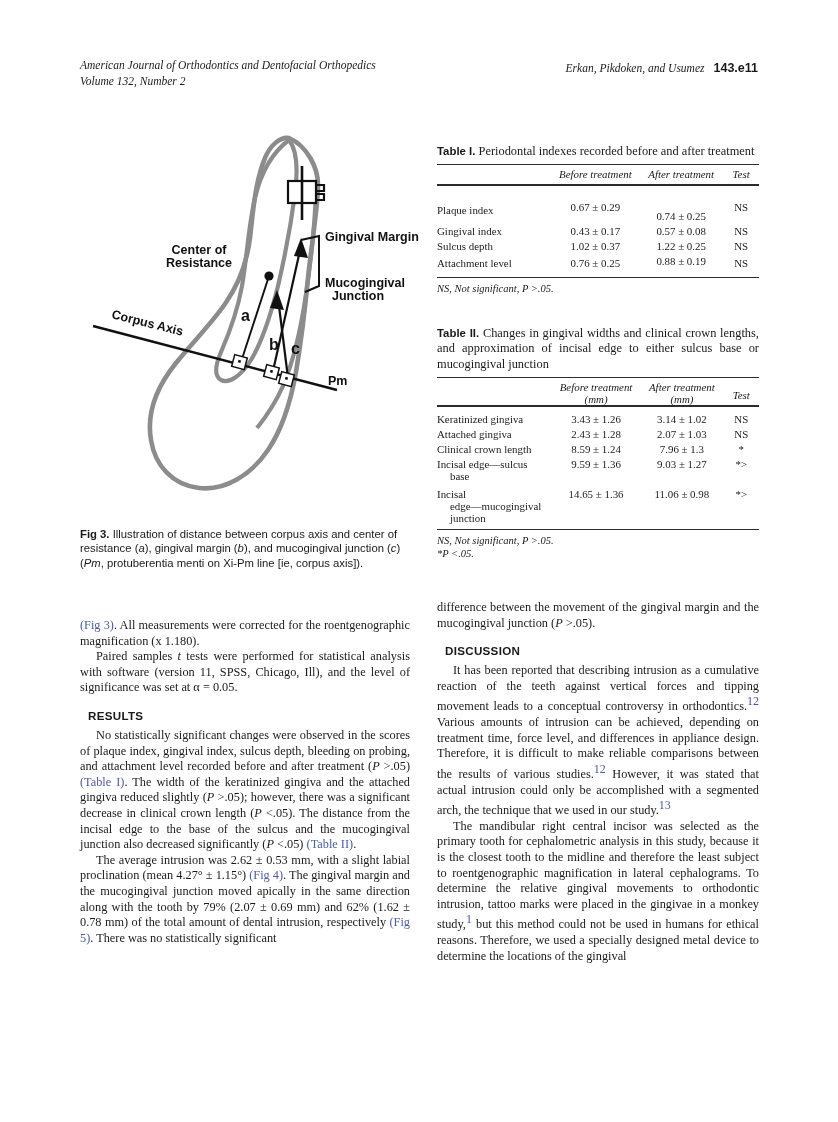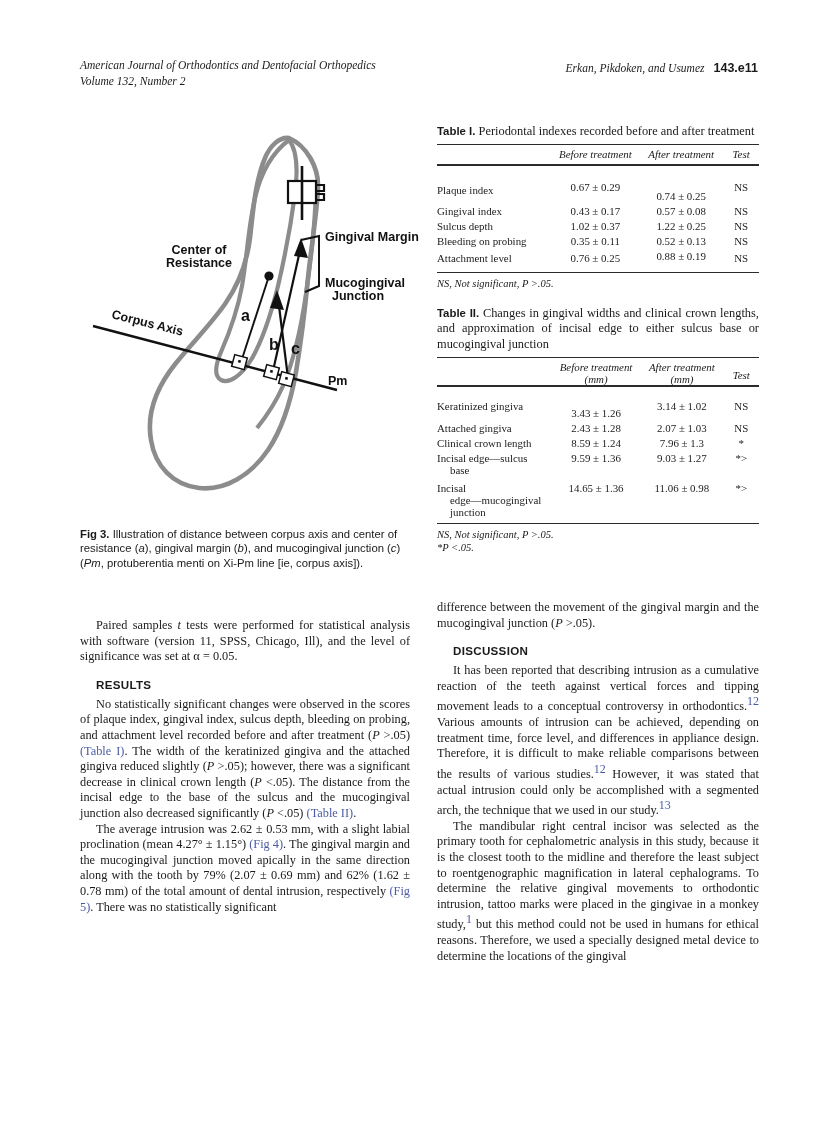--- a/index.html
+++ b/index.html
@@ -34,38 +34,38 @@
     margin:0; font-size:12.3px; line-height:15.6px;
     text-align: justify; text-indent: 16px;
     hyphens: none;
   }
   p.body.noind { text-indent: 0; }
   .lnk { color:#4a5ba3; }
   .it  { font-style: italic; }
   h3.sec {
     font-family:"Liberation Sans","DejaVu Sans",sans-serif;
     font-size:11.6px; font-weight:bold; letter-spacing:0.3px;
-    margin: 13px 0 6px 16px;
+    margin: 13px 0 6px 8px;
   }
   sup.ref { font-size:12px; vertical-align: super; color:#4a5ba3; }
 
   
   .figure-wrap { position:absolute; left:75px; top:128px; width:345px; height:390px; }
   .figcap {
     position:absolute; left:80px; top:527px; width:330px;
     font-family:"Liberation Sans","DejaVu Sans",sans-serif;
     font-size:11.3px; line-height:14.4px; text-align:left; color:#1a1a1a;
   }
   .figcap b { font-weight:bold;margin-top:17px; }
   .figcap i { font-style:italic; }
 
   
   .tbl { position:absolute; left:437px; width:322px; }
   .tbl .cap {
-    font-size:12.4px; line-height:15.4px; text-align:justify; margin-bottom:5px;
+    font-size:12.4px; line-height:15.4px; text-align:justify; margin-bottom:5px;margin-top:20px;
   }
   .tbl .cap .lbl {
     font-family:"Liberation Sans","DejaVu Sans",sans-serif;
     font-weight:bold; font-size:11.4px;
   }
   table.data { width:100%; border-collapse:collapse; font-size:10.9px; }
   table.data th {
     font-style:italic; font-weight:normal; text-align:center;
     padding:3px 2px 4px 2px; font-size:10.9px;margin-left:8px;
   }
@@ -157,20 +157,21 @@
       </g>
     </svg>
   </div>
 
   <div class="figcap">
     <b>Fig 3.</b><span> Illustration of distance between corpus axis and center of resistance (<i>a</i>), gingival margin (<i>b</i>), and mucogingival junction (<i>c</i>) (<i>Pm</i>, protuberentia menti on Xi-Pm line [ie, corpus axis]).</span>
   </div>
 
   <div class="col-left" style="top:618px;">
 
+    <p class="body noind"><span class="lnk">(Fig 3)</span><span>. All measurements were corrected for the roentgenographic magnification (x 1.180).</span></p>
 
     <p class="body"><span>Paired samples </span><span class="it">t</span><span> tests were performed for statistical analysis with software (version 11, SPSS, Chicago, Ill), and the level of significance was set at α = 0.05.</span></p>
 
     <h3 class="sec">RESULTS</h3>
 
     <p class="body"><span>No statistically significant changes were observed in the scores of plaque index, gingival index, sulcus depth, bleeding on probing, and attachment level recorded before and after treatment (</span><span class="it">P</span><span> &gt;.05) </span><span class="lnk">(Table I)</span><span>. The width of the keratinized gingiva and the attached gingiva reduced slightly (</span><span class="it">P</span><span> &gt;.05); however, there was a significant decrease in clinical crown length (</span><span class="it">P</span><span> &lt;.05). The distance from the incisal edge to the base of the sulcus and the mucogingival junction also decreased significantly (</span><span class="it">P</span><span> &lt;.05) </span><span class="lnk">(Table II)</span><span>.</span></p>
 
     <p class="body"><span>The average intrusion was 2.62 ± 0.53 mm, with a slight labial proclination (mean 4.27° ± 1.15°) </span><span class="lnk">(Fig 4)</span><span>. The gingival margin and the mucogingival junction moved apically in the same direction along with the tooth by 79% (2.07 ± 0.69 mm) and 62% (1.62 ± 0.78 mm) of the total amount of dental intrusion, respectively </span><span class="lnk">(Fig 5)</span><span>. There was no statistically significant</span></p>
   </div>
 
@@ -197,26 +198,20 @@
         <tr>
           <td class="lead">Gingival index</td>
           <td class="num">0.43 ± 0.17</td>
           <td class="num">0.57 ± 0.08</td>
           <td class="tst">NS</td>
         </tr>
         <tr>
           <td class="lead">Sulcus depth</td>
           <td class="num">1.02 ± 0.37</td>
           <td class="num">1.22 ± 0.25</td>
-          <td class="tst">NS</td>
-        </tr>
-        <tr>
-          <td class="lead">Bleeding on probing</td>
-          <td class="num">0.35 ± 0.11</td>
-          <td class="num">0.52 ± 0.13</td>
           <td class="tst">NS</td>
         </tr>
         <tr>
           <td class="lead" style="padding-bottom:5px">Attachment level</td>
           <td class="num" style="padding-bottom:5px">0.76 ± 0.25</td>
           <td class="num" style="padding-bottom:10px">0.88 ± 0.19</td>
           <td class="tst" style="padding-bottom:5px">NS</td>
         </tr>
       </tbody>
     </table>
@@ -241,21 +236,21 @@
           <th style="width:86px;padding-bottom:0">
             <div>After treatment</div>
             <div>(mm)</div>
           </th>
           <th style="width:34px;vertical-align:bottom">Test</th>
         </tr>
       </thead>
       <tbody>
         <tr class="rule-dbl">
           <td class="lead" style="padding-top:6px">Keratinized gingiva</td>
-          <td class="num" style="padding-top:20px">3.43 ± 1.26</td>
+          <td class="num" style="padding-top:6px">3.43 ± 1.26</td>
           <td class="num" style="padding-top:6px">3.14 ± 1.02</td>
           <td class="tst" style="padding-top:6px">NS</td>
         </tr>
         <tr>
           <td class="lead">Attached gingiva</td>
           <td class="num">2.43 ± 1.28</td>
           <td class="num">2.07 ± 1.03</td>
           <td class="tst">NS</td>
         </tr>
         <tr>

